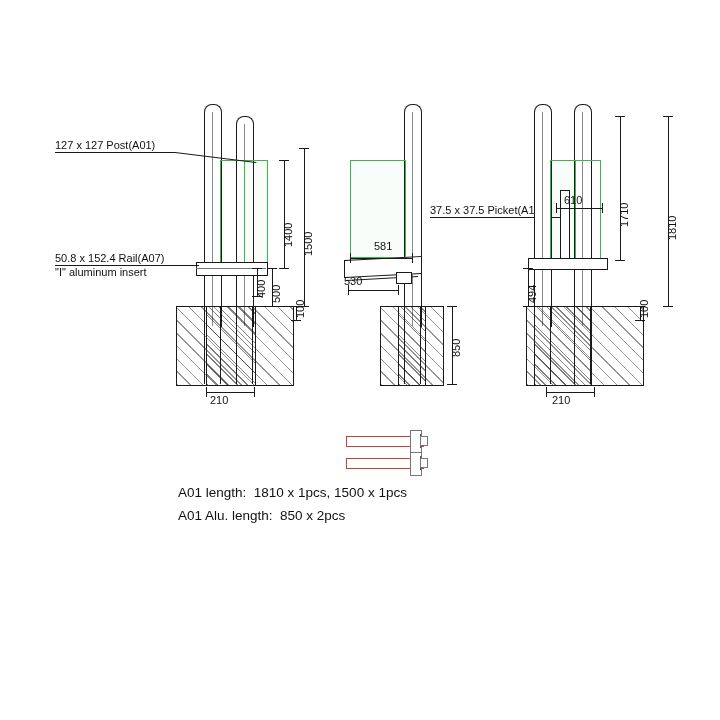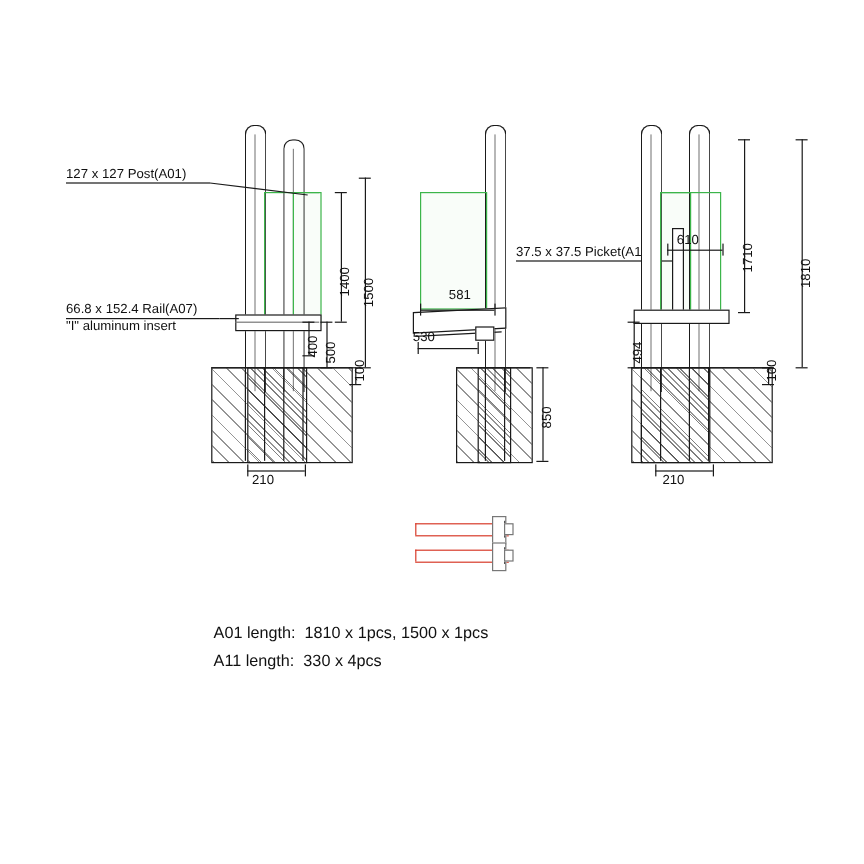--- a/index.html
+++ b/index.html
@@ -54,21 +54,21 @@
     position:absolute;
     border:1px solid #1a1a1a;
     background:#fff;
   }
   .glass{
     position:absolute;
     border:1px solid #3cb54a;
     background:rgba(60,181,74,0.03);
   }
 
-  .legend{position:absolute;left:178px;top:517px;}
+  .legend{position:absolute;left:178px;top:482px;}
   .legend div{font-size:13.5px;line-height:22.5px;color:#111;white-space:pre;}
 
   .leader{position:absolute;background:#1a1a1a;height:1px;transform-origin:left center;}
 </style>
 </head>
 <body>
 
 <div id="stage">
 
   <div>
@@ -124,21 +124,21 @@
 
     <div class="ln h" style="left:206px;top:392px;width:48px;"></div>
     <div class="ln v" style="left:206px;top:387px;height:10px;"></div>
     <div class="ln v" style="left:254px;top:387px;height:10px;"></div>
     <div class="lbl" style="left:210px;top:394px;">210</div>
 
     <div class="lbl" style="left:55px;top:139px;">127 x 127 Post(A01)</div>
     <div class="ln h" style="left:55px;top:152px;width:120px;"></div>
     <div class="leader grn" style="left:175px;top:152px;width:82px;transform:rotate(7deg);"></div>
 
-    <div class="lbl" style="left:55px;top:252px;">66.8 x 152.4 Rail(A07)</div>
+    <div class="lbl" style="left:55px;top:252px;">50.8 x 152.4 Rail(A07)</div>
     <div class="ln h" style="left:55px;top:265px;width:128px;"></div>
     <div class="lbl" style="left:55px;top:266px;">"I" aluminum insert</div>
     <div class="leader" style="left:183px;top:265px;width:16px;"></div>
   </div>
 
   <div>
 
     <div class="post" style="left:404px;top:104px;width:16px;height:222px;"></div>
     <div class="ln v" style="left:412px;top:112px;height:214px;background:#888;"></div>
 
@@ -243,16 +243,16 @@
     <div class="plain" style="left:410px;top:430px;width:10px;height:22px;border-color:#777;"></div>
     <div class="plain" style="left:410px;top:452px;width:10px;height:22px;border-color:#777;"></div>
     <div class="ln v gry" style="left:420px;top:434px;height:14px;"></div>
     <div class="ln v gry" style="left:420px;top:456px;height:14px;"></div>
     <div class="plain" style="left:420px;top:436px;width:6px;height:8px;border-color:#777;"></div>
     <div class="plain" style="left:420px;top:458px;width:6px;height:8px;border-color:#777;"></div>
   </div>
 
   <div class="legend">
     <div>A01 length:  1810 x 1pcs, 1500 x 1pcs</div>
-    <div>A11 length:  330 x 4pcs</div>
+    <div>A01 Alu. length:  850 x 2pcs</div>
   </div>
 
 </div>
 
 </body></html>

